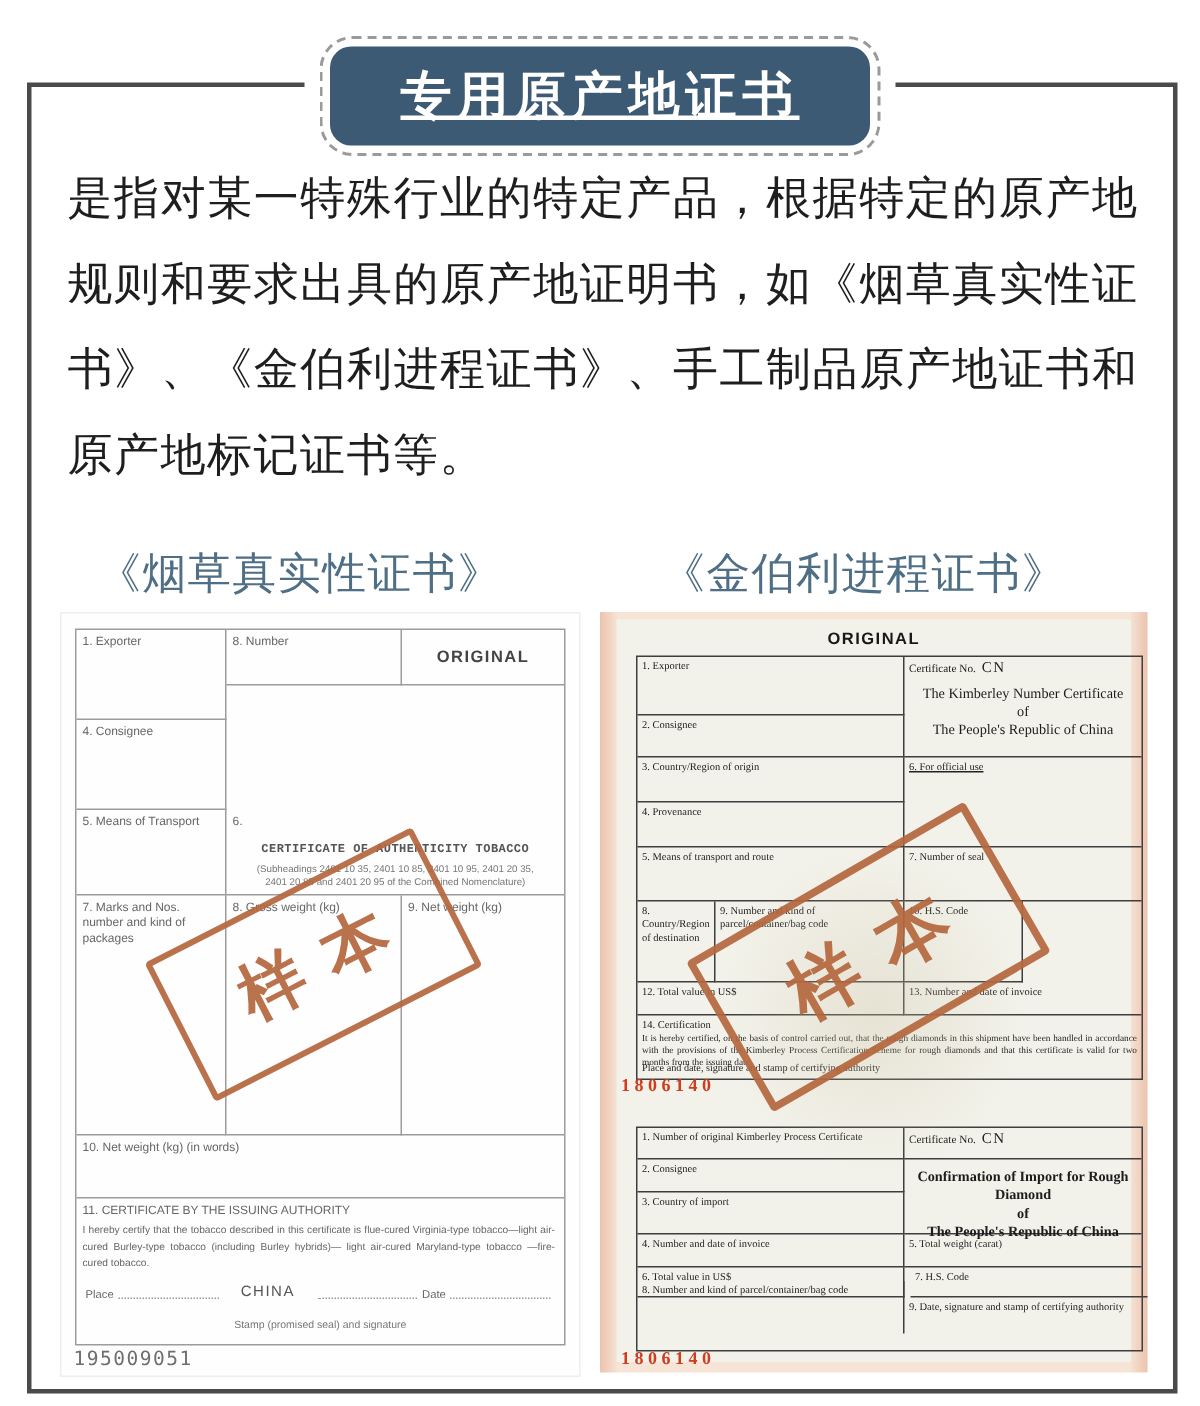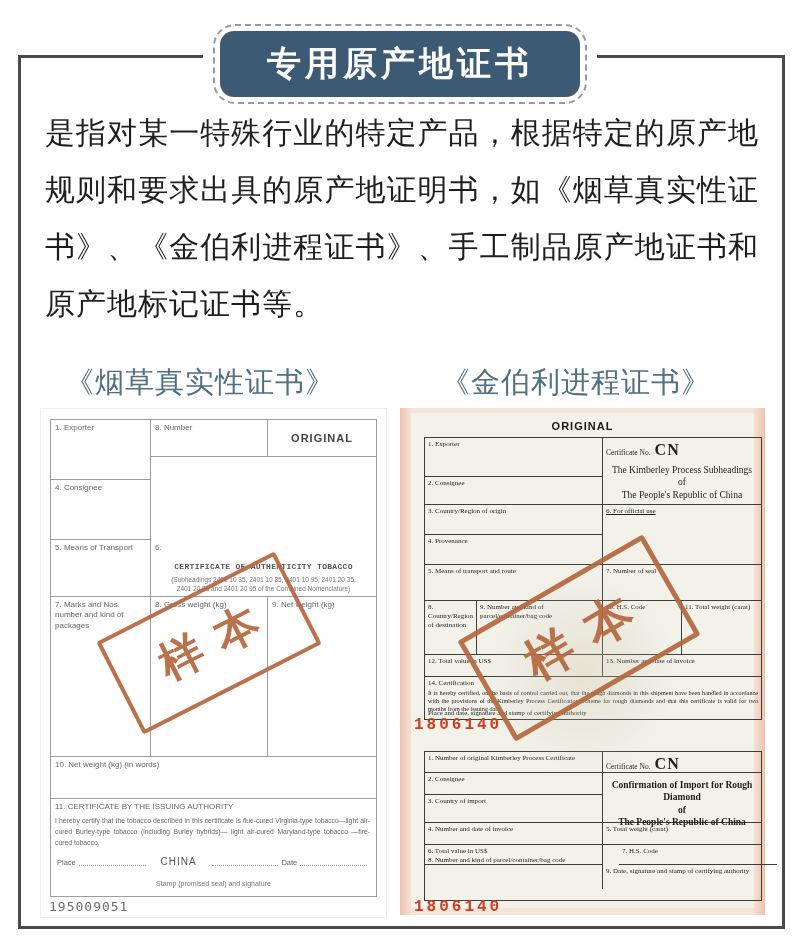--- a/index.html
+++ b/index.html
@@ -9,21 +9,21 @@
   
   .frame{position:absolute;left:18px;top:55px;width:761px;height:868px;
          border:3px solid #4a4a4a;}
 
   
   .banner-wrap{position:absolute;left:50%;top:20px;transform:translateX(-50%);
                background:#ffffff;padding:4px 10px;}
   .banner-dash{border:2px dashed #9a9a9a;border-radius:22px;padding:5px;}
   .banner{background:#3c5a74;border-radius:14px;padding:10px 47px;
           color:#ffffff;font-size:34px;font-weight:bold;letter-spacing:4px;
-          white-space:nowrap;}
+          white-space:nowrap;text-decoration:underline;}
 
   
   .intro{position:absolute;left:45px;top:104px;width:714px;
          font-size:30px;line-height:57px;color:#1e1e1e;
          text-align:justify;letter-spacing:1px;}
 
   
   .cert-label{position:absolute;top:363px;font-size:29px;color:#4e6f85;
               letter-spacing:1px;white-space:nowrap;}
   .cert-label.left{left:200px;transform:translateX(-50%);}
@@ -80,29 +80,29 @@
               font-size:11px;font-weight:bold;color:#181818;letter-spacing:1px;}
   .k-table{position:absolute;border:1px solid #3d3d3d;box-sizing:border-box;
            font-family:"Liberation Serif","DejaVu Serif",serif;}
   .k-table1{left:13px;top:24px;width:338px;height:283px;}
   .k-table2{left:13px;top:338px;width:338px;height:150px;}
   .kc{position:absolute;box-sizing:border-box;padding:2px 3px;
       font-size:7px;color:#222;line-height:1.25;}
   .kc.br{border-right:1px solid #3d3d3d;}
   .kc.bb{border-bottom:1px solid #3d3d3d;}
   .k-certno{font-size:7.5px;color:#222;}
-  .k-certno b{font-size:16px;font-weight:bold;letter-spacing:1px;margin-left:4px;margin-top:11px;}
+  .k-certno b{font-size:10px;font-weight:normal;letter-spacing:1px;margin-left:4px;margin-top:11px;}
   .k-title{margin-top:4px;text-align:center;font-size:9.5px;color:#1c1c1c;
            line-height:1.3;}
   .k-title.bold{font-weight:bold;}
   .k14-body{font-size:6.2px;color:#222;line-height:1.35;text-align:justify;
             margin-top:1px;}
   .k14-sign{position:absolute;left:3px;bottom:2px;font-size:6.8px;color:#222;}
-  .kim-serial{position:absolute;font-size:16px;font-weight:bold;color:#cf3c1e;
-              font-family:Liberation Mono, monospace;
+  .kim-serial{position:absolute;font-size:12px;font-weight:bold;color:#cf3c1e;
+              font-family:Liberation Serif, serif;
               letter-spacing:3px;}
   .kim-serial.s1{left:14px;top:308px;}
   .kim-serial.s2{left:14px;top:490px;}
 </style>
 </head>
 <body>
 
 <div class="frame"></div>
 
 <div class="banner-wrap">
@@ -154,35 +154,34 @@
   <div class="kim-paper">
     <div class="k-original">ORIGINAL</div>
 
     <div class="k-table k-table1">
       <div class="kc br bb" style="left:0;top:0;width:178px;height:39px;">1. Exporter</div>
       <div class="kc bb" style="left:178px;top:0;width:158px;height:67px;">
         <div class="k-certno">
           <span>Certificate No.</span><b>CN</b>
         </div>
         <div class="k-title">
-          <div>The Kimberley Process Subheadings</div>
+          <div>The Kimberley Number Certificate</div>
           <div>of</div>
           <div>The People's Republic of China</div>
         </div>
       </div>
       <div class="kc br bb" style="left:0;top:39px;width:178px;height:28px;">2. Consignee</div>
       <div class="kc br bb" style="left:0;top:67px;width:178px;height:30px;">3. Country/Region of origin</div>
       <div class="kc bb" style="left:178px;top:67px;width:158px;height:60px;text-decoration:underline;">6. For official use</div>
       <div class="kc br bb" style="left:0;top:97px;width:178px;height:30px;">4. Provenance</div>
       <div class="kc br bb" style="left:0;top:127px;width:178px;height:36px;">5. Means of transport and route</div>
       <div class="kc bb" style="left:178px;top:127px;width:158px;height:36px;">7. Number of seal</div>
       <div class="kc br bb" style="left:0;top:163px;width:52px;height:54px;">8. Country/Region of destination</div>
       <div class="kc br bb" style="left:52px;top:163px;width:126px;height:54px;">9. Number and kind of parcel/container/bag code</div>
       <div class="kc br bb" style="left:178px;top:163px;width:79px;height:54px;">10. H.S. Code</div>
-      <div class="kc bb" style="left:257px;top:163px;width:79px;height:54px;">11. Total weight (carat)</div>
       <div class="kc br bb" style="left:0;top:217px;width:178px;height:22px;">12. Total value in US$</div>
       <div class="kc bb" style="left:178px;top:217px;width:158px;height:22px;">13. Number and date of invoice</div>
       <div class="kc" style="left:0;top:239px;width:336px;height:42px;">
         <span>14. Certification</span>
         <div class="k14-body">It is hereby certified, on the basis of control carried out, that the rough diamonds in this shipment have been handled in accordance with the provisions of the Kimberley Process Certification Scheme for rough diamonds and that this certificate is valid for two months from the issuing date.</div>
         <div class="k14-sign">Place and date, signature and stamp of certifying authority</div>
       </div>
     </div>
 
     <div class="k-table k-table2">
@@ -197,21 +196,21 @@
         <div class="k-title bold">
           <div>Confirmation of Import for Rough Diamond</div>
           <div>of</div>
           <div>The People's Republic of China</div>
         </div>
       </div>
       <div class="kc br bb" style="left:0;top:43px;width:178px;height:28px;">3. Country of import</div>
       <div class="kc br bb" style="left:0;top:71px;width:178px;height:22px;">4. Number and date of invoice</div>
       <div class="kc bb" style="left:178px;top:71px;width:158px;height:22px;">5. Total weight (carat)</div>
       <div class="kc br bb" style="left:0;top:93px;width:178px;height:20px;">6. Total value in US$</div>
-      <div class="kc bb" style="left:194px;top:93px;width:158px;height:20px;">7. H.S. Code</div>
+      <div class="kc bb" style="left:182px;top:93px;width:158px;height:20px;">7. H.S. Code</div>
       <div class="kc br" style="left:0;top:102px;width:178px;height:35px;">8. Number and kind of parcel/container/bag code</div>
       <div class="kc" style="left:178px;top:113px;width:158px;height:35px;">9. Date, signature and stamp of certifying authority</div>
     </div>
   </div>
   <div class="kim-serial s1">1806140</div>
   <div class="kim-serial s2">1806140</div>
   <div class="stamp stamp-kim">样本</div>
 </div>
 
 </body></html>

